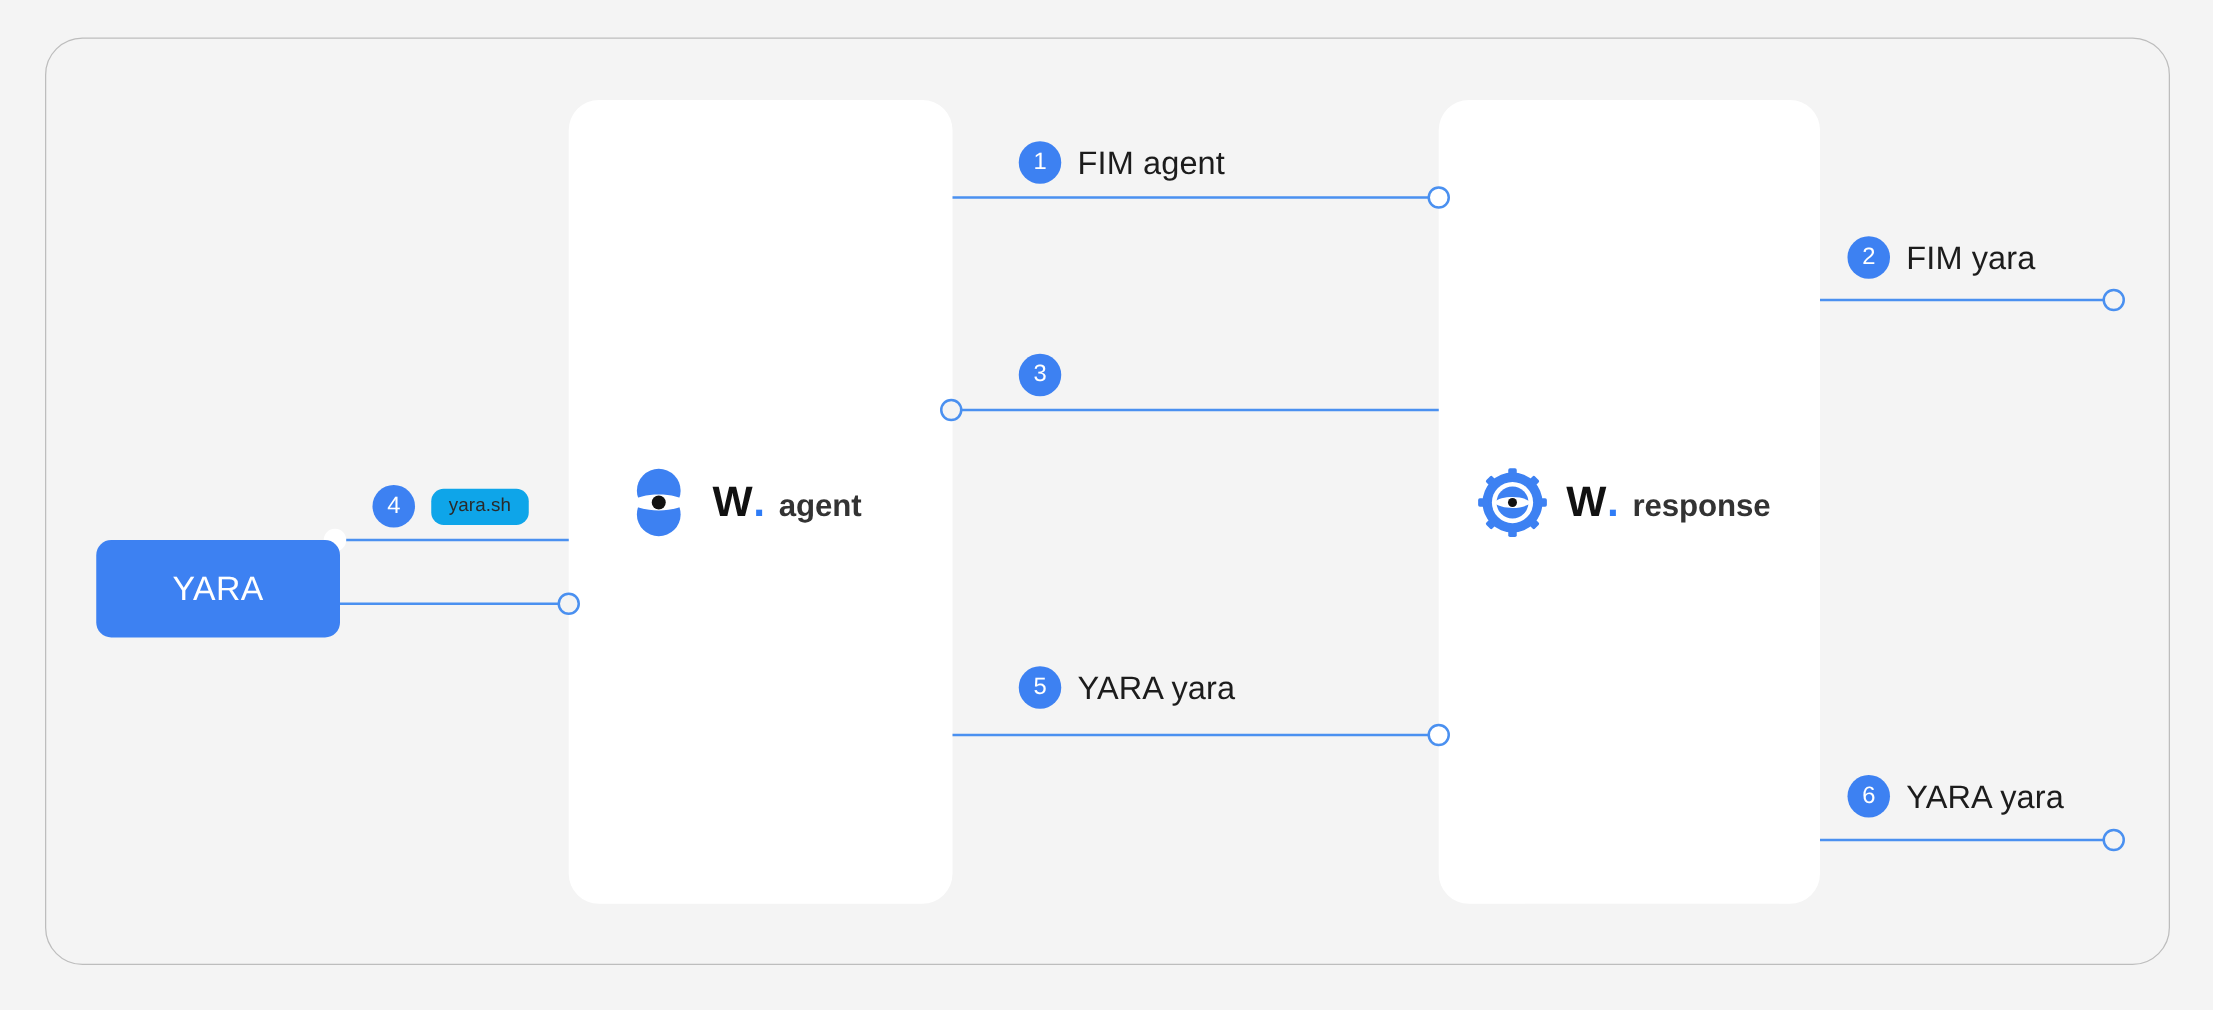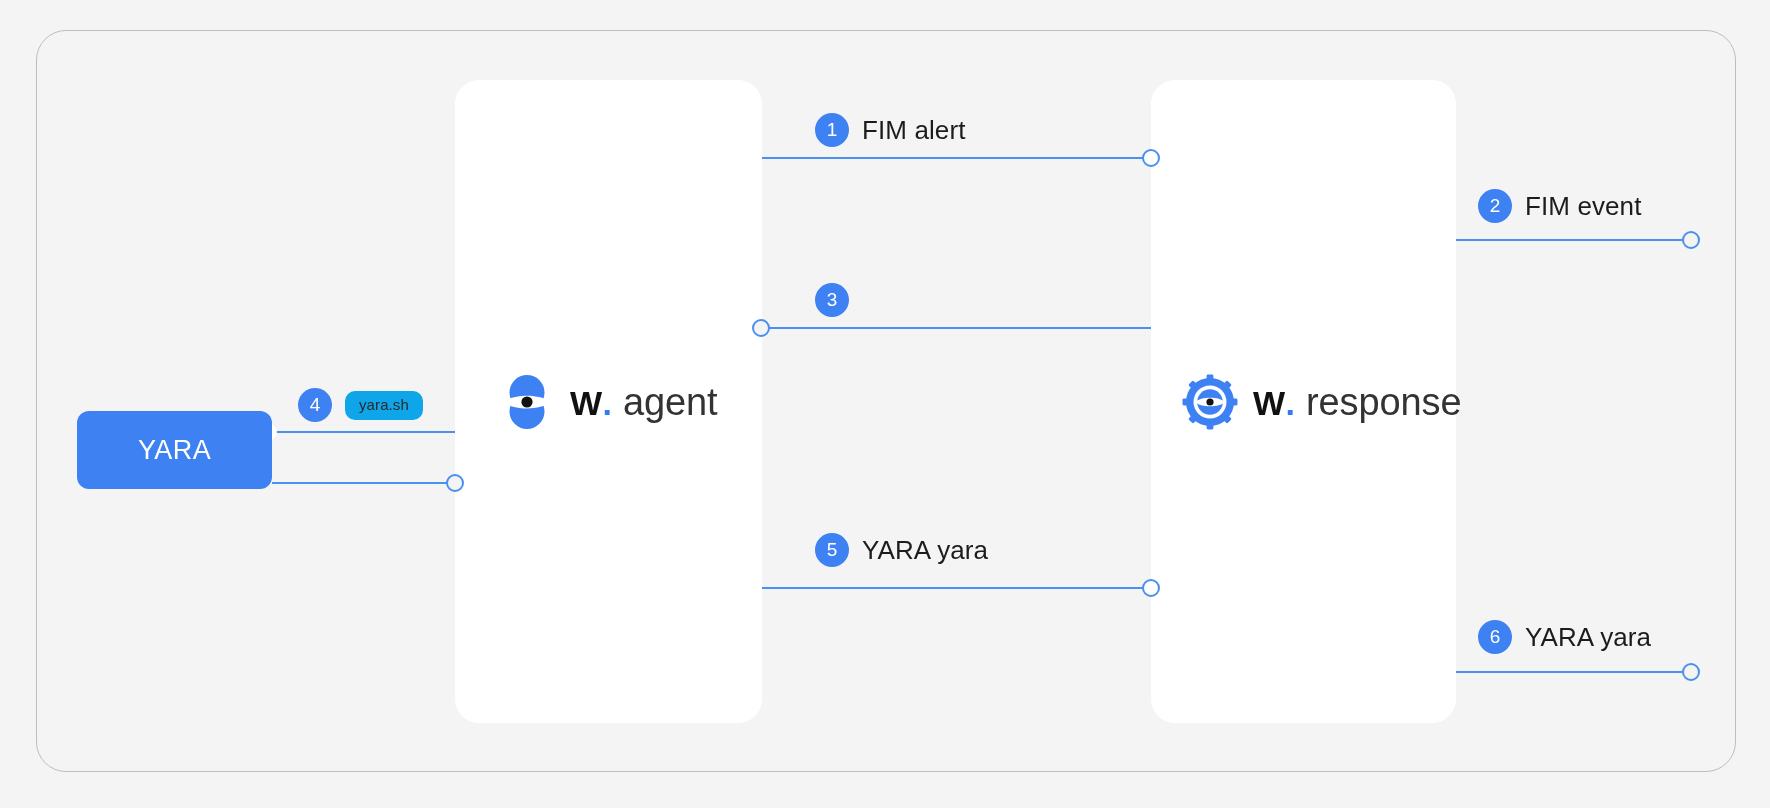--- a/index.html
+++ b/index.html
@@ -90,31 +90,31 @@
     font-size: 34px;
     letter-spacing: -0.5px;
   }
   .logo-dot {
     color: #2f7cf6;
     font-weight: 700;
     font-size: 34px;
     margin-left: 1px;
   }
   .logo-role {
-    font-weight: 400;
+    font-weight: 700;
     color: #333333;
-    font-size: 38px;
+    font-size: 25px;
     margin-left: 11px;
   }
 
   
   .yara-box {
     position: absolute;
     left: 77px;
-    top: 411px;
+    top: 432px;
     width: 195px;
     height: 78px;
     background: #3d81f2;
     border-radius: 12px;
     display: flex;
     align-items: center;
     justify-content: center;
     color: #ffffff;
     font-size: 27px;
     letter-spacing: 0.4px;
@@ -188,28 +188,28 @@
 
   <div class="outer-frame"></div>
 
   <div class="node-card agent"></div>
   <div class="node-card manager"></div>
 
   <div class="connector" style="left:762px; top:157px; width:388px;"></div>
   <div class="endpoint on-card" style="left:1142px; top:149px;"></div>
   <div class="step-label" style="left:815px; top:113px;">
     <span class="step-badge">1</span>
-    <span class="step-text">FIM alert</span>
+    <span class="step-text">FIM agent</span>
   </div>
 
   <div class="connector" style="left:1456px; top:239px; width:234px;"></div>
   <div class="endpoint" style="left:1682px; top:231px;"></div>
   <div class="step-label" style="left:1478px; top:189px;">
     <span class="step-badge">2</span>
-    <span class="step-text">FIM event</span>
+    <span class="step-text">FIM yara</span>
   </div>
 
   <div class="connector" style="left:762px; top:327px; width:389px;"></div>
   <div class="endpoint" style="left:752px; top:319px;"></div>
   <div class="step-label" style="left:815px; top:283px;">
     <span class="step-badge">3</span>
   </div>
 
   <div class="connector" style="left:268px; top:431px; width:187px;"></div>
   <div class="endpoint filled-white" style="left:259px; top:423px;"></div>

